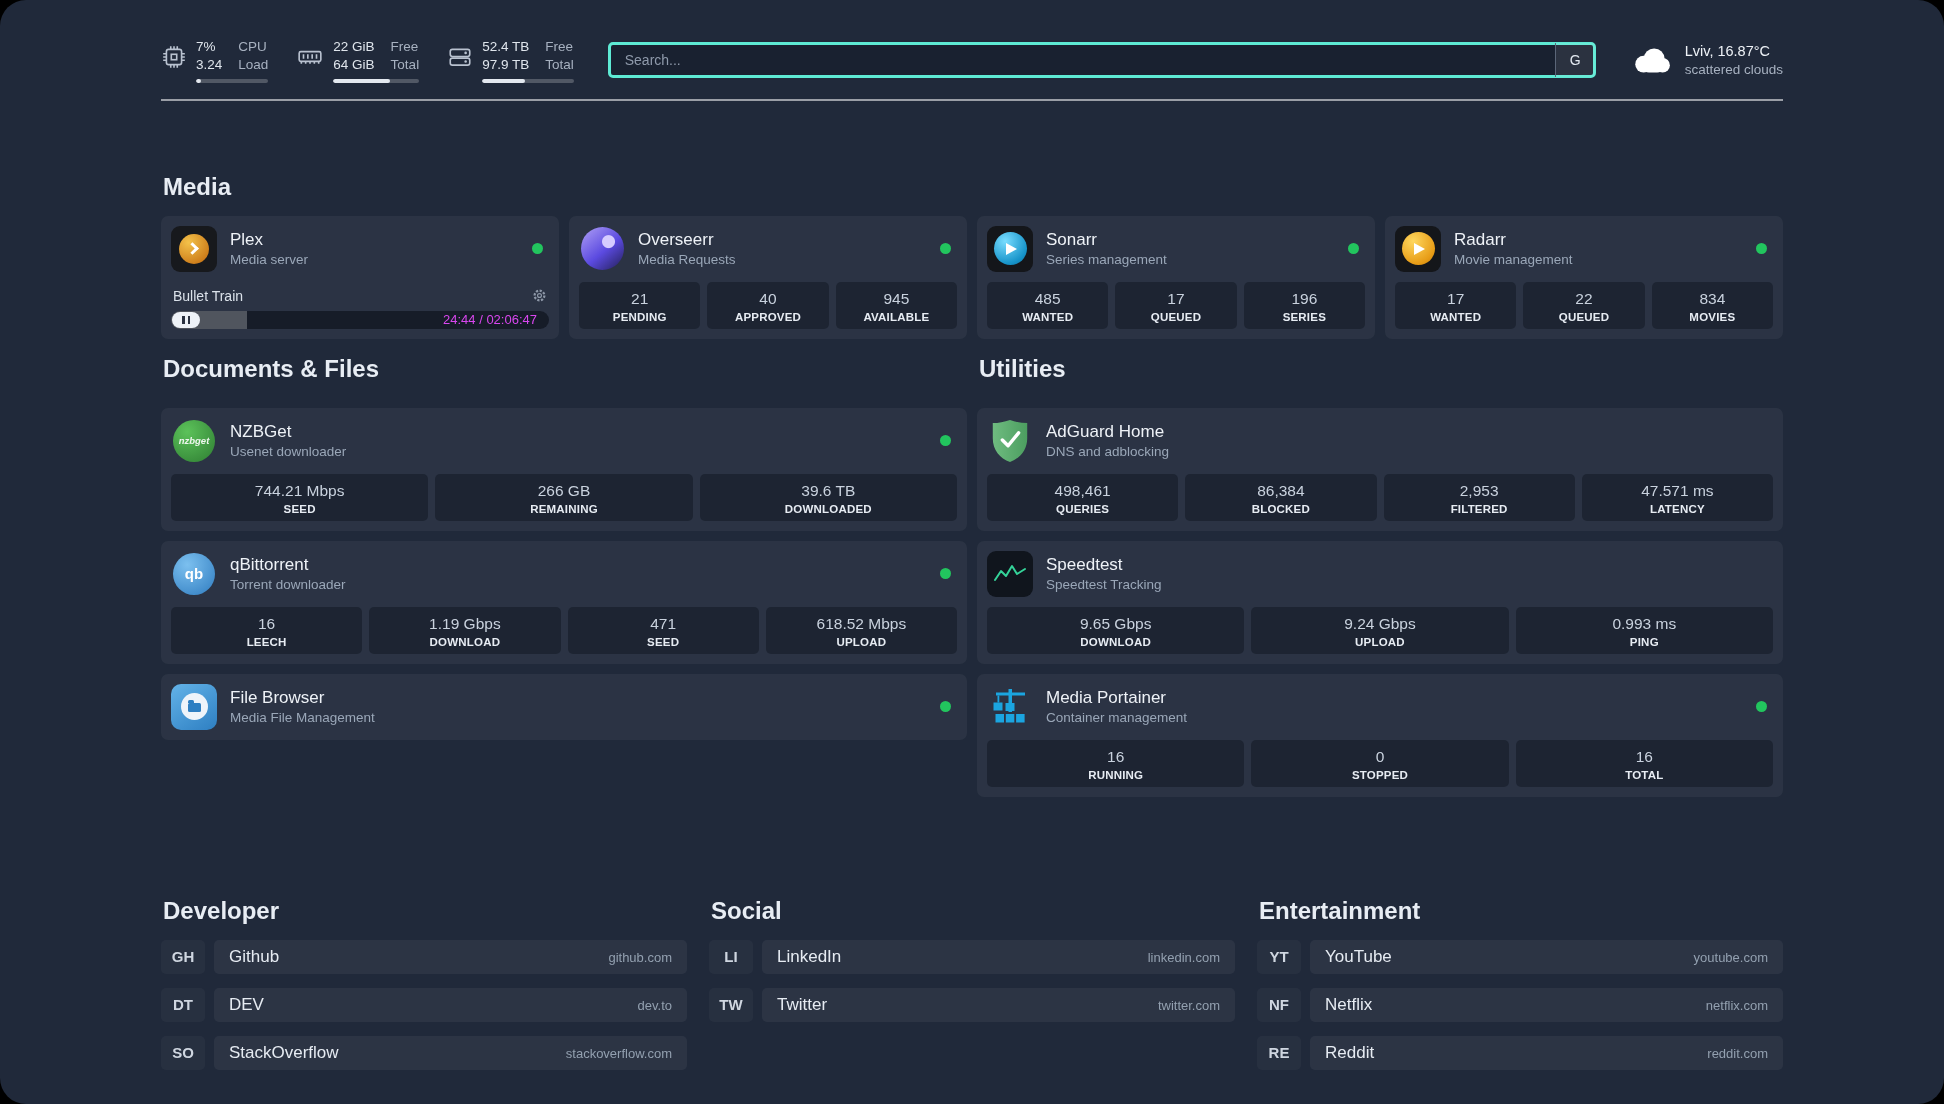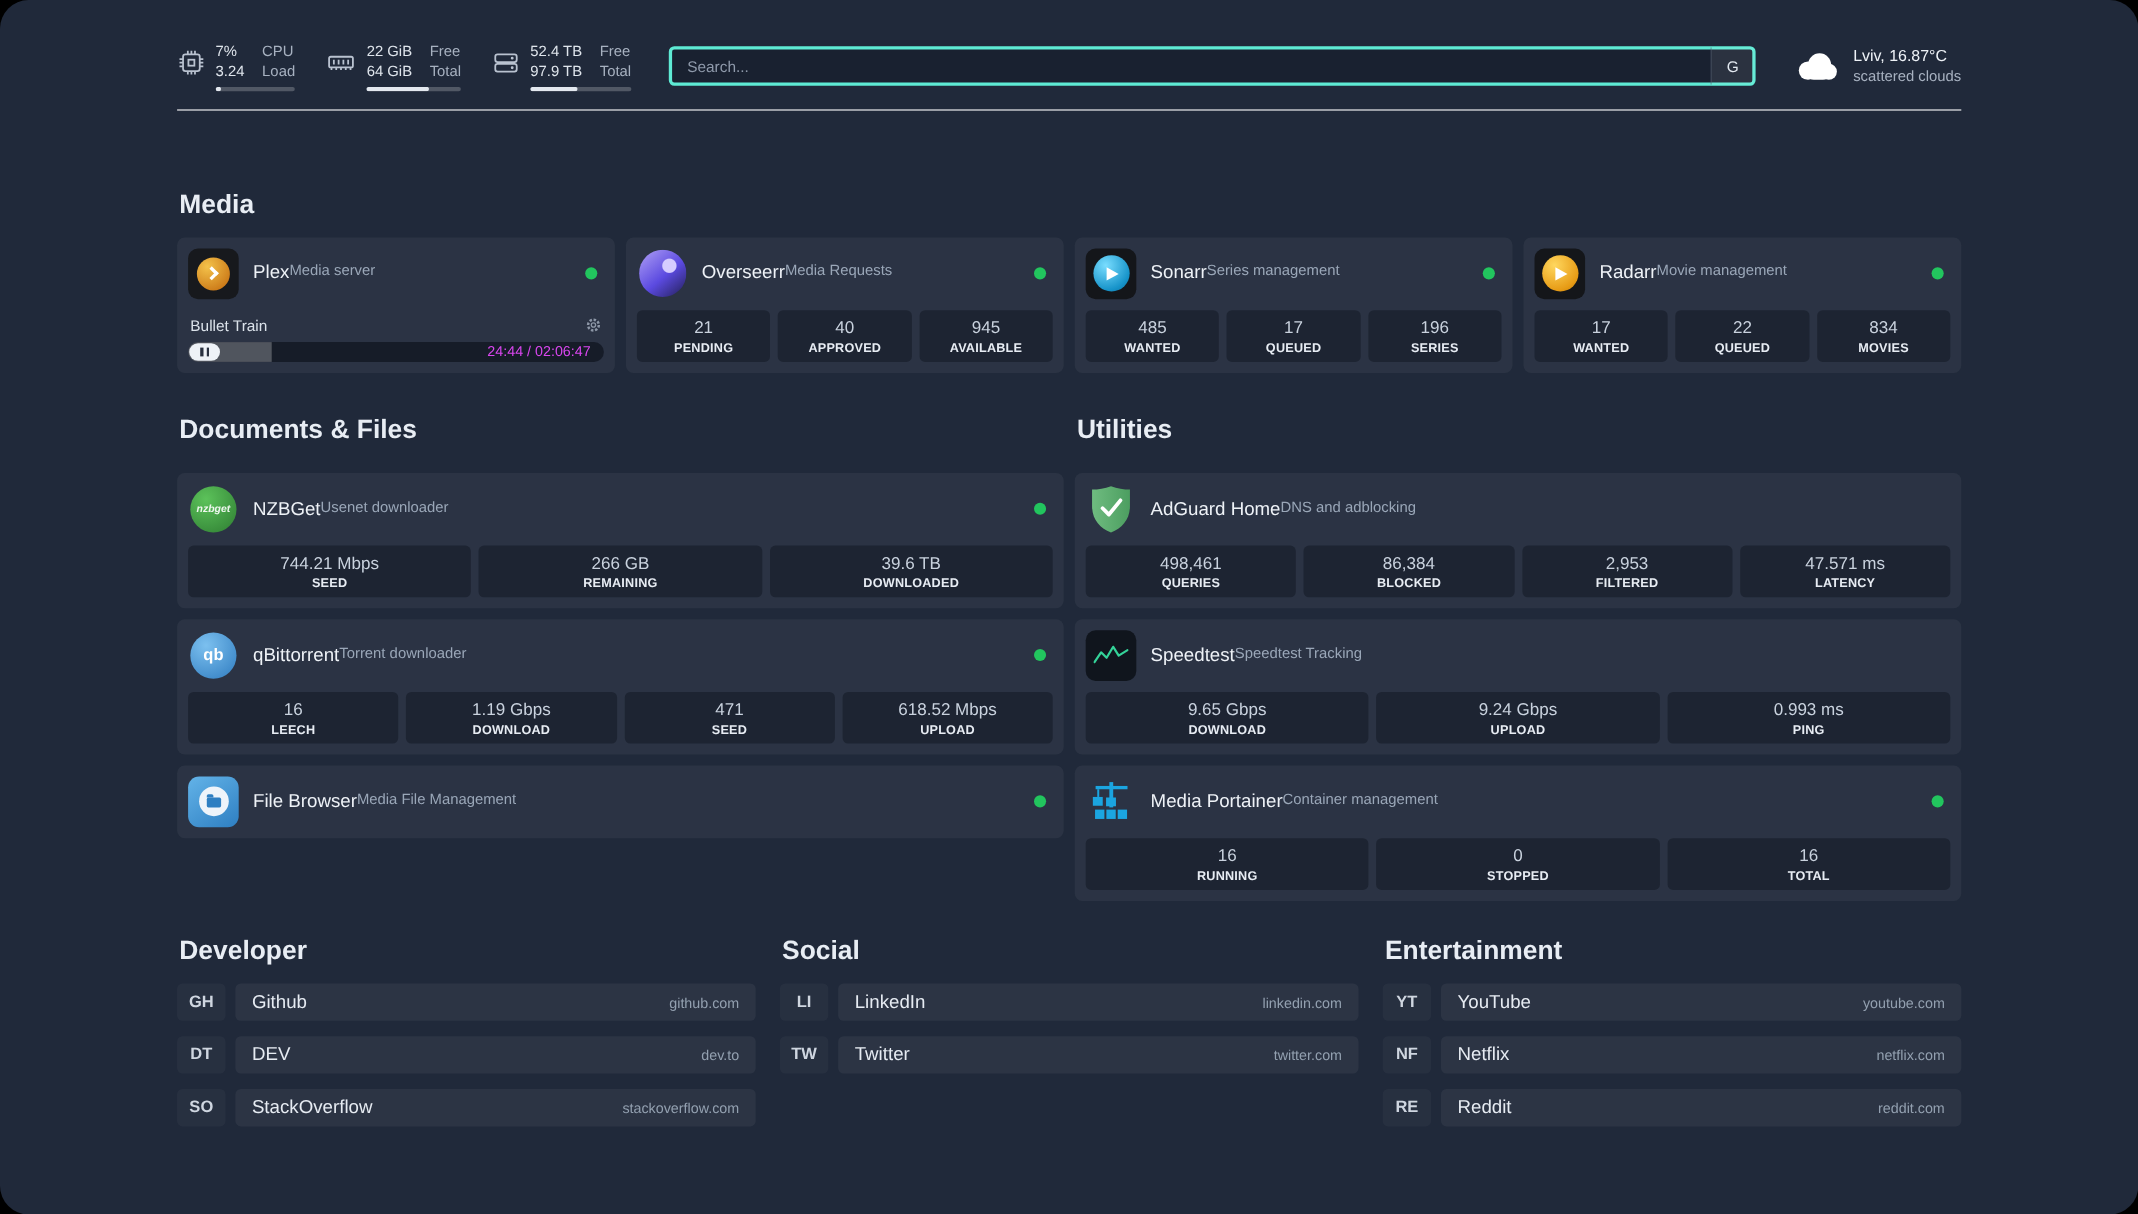--- a/index.html
+++ b/index.html
@@ -52,32 +52,32 @@
   .weather-loc { font-size:14.5px; color:#eef2f7; line-height:1.3; }
   .weather-cond { font-size:13.5px; color:#a7b1c0; line-height:1.3; }
 
   .divider { border-bottom:2px solid rgba(255,255,255,.55); margin-top:16px; }
 
   
   .section-title { font-size:24px; font-weight:600; color:#e8edf4; margin:0 0 15px 2px; }
   .media-section { margin-top:72px; }
 
   .grid4 { display:grid; grid-template-columns:repeat(4,1fr); gap:10px; }
-  .grid2 { display:grid; grid-template-columns:1fr 1fr; gap:10px; margin-top:38px; align-items:start; }
+  .grid2 { display:grid; grid-template-columns:1fr 1fr; gap:10px; margin-top:16px; align-items:start; }
   .col   { display:flex; flex-direction:column; gap:10px; }
 
   
   .card {
     background:rgba(255,255,255,.05);
     border-radius:7px; padding:10px;
     display:flex; flex-direction:column; cursor:pointer;
   }
   .card-head { display:flex; align-items:center; gap:13px; min-height:46px; }
   .svc-icon { width:46px; height:46px; flex:none; display:flex; align-items:center; justify-content:center; }
-  .svc-text { display:flex; }
+  .svc-text { display:flex; flex-direction:column; }
   .svc-title { font-size:17px; font-weight:500; color:#eef2f7; line-height:1.3; }
   .svc-sub   { font-size:13.5px; color:#9aa7b8; line-height:1.3; }
   .dot { width:11px; height:11px; border-radius:50%; margin-left:auto; margin-right:6px; flex:none; }
   .dot.online { background:#22c55e; }
 
   .stats {
     display:grid; grid-auto-flow:column; grid-auto-columns:1fr; gap:7px;
     margin-top:auto; padding-top:10px;
   }
   .stat {
@@ -143,21 +143,21 @@
     font-size:15px; font-weight:700; color:#fff;
   }
   .fb-sq { width:46px; height:46px; border-radius:10px; background:linear-gradient(145deg,#63b3e8,#2e7fc2); display:flex; align-items:center; justify-content:center; }
   .fb-inner { width:27px; height:27px; border-radius:50%; background:#eef4fa; display:flex; align-items:center; justify-content:center; }
   .fb-folder { position:relative; width:13px; height:9px; background:#2e7fc2; border-radius:1.5px; margin-top:2px; }
   .fb-folder::before { content:""; position:absolute; top:-3px; left:0; width:6px; height:3px; background:#2e7fc2; border-radius:1.5px 1.5px 0 0; }
 
   .st-sq { width:46px; height:46px; border-radius:9px; background:#10151d; display:flex; align-items:center; justify-content:center; }
 
   
-  .grid3 { display:grid; grid-template-columns:1fr 1fr 1fr; gap:22px; margin-top:32px; }
+  .grid3 { display:grid; grid-template-columns:1fr 1fr 1fr; gap:22px; margin-top:100px; }
   .bm-row { display:flex; align-items:center; gap:9px; margin-bottom:14px; }
   .bm-abbr {
     width:44px; height:34px; line-height:34px; text-align:center;
     font-weight:700; font-size:15px; color:#cfd6e0;
     background:rgba(255,255,255,.035); border-radius:5px; flex:none;
   }
   .bm-pill {
     flex:1; height:34px; background:rgba(255,255,255,.055); border-radius:5px;
     display:flex; align-items:center; justify-content:space-between;
     padding:0 15px; cursor:pointer;

